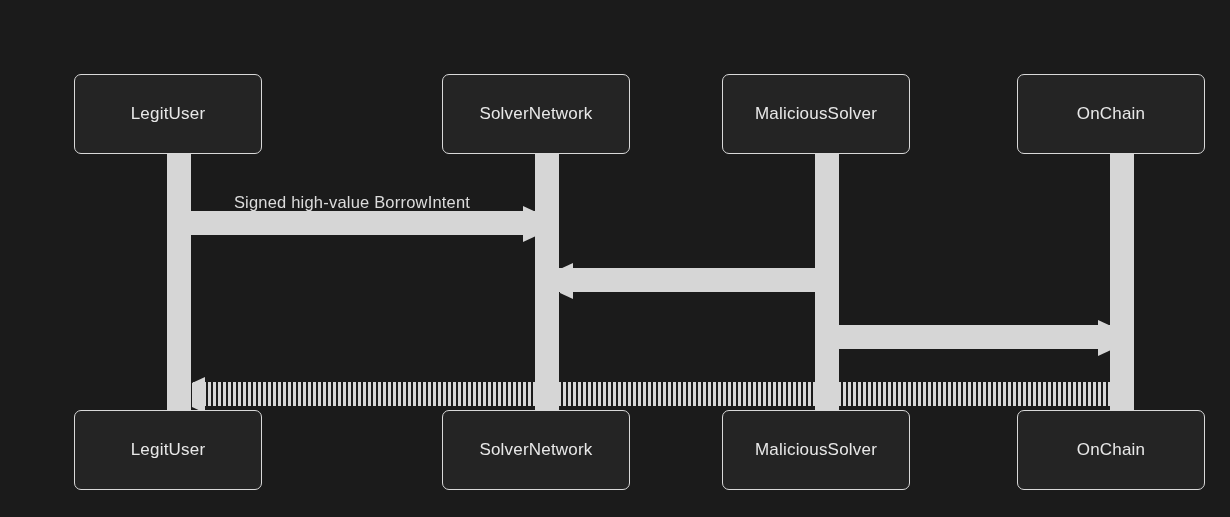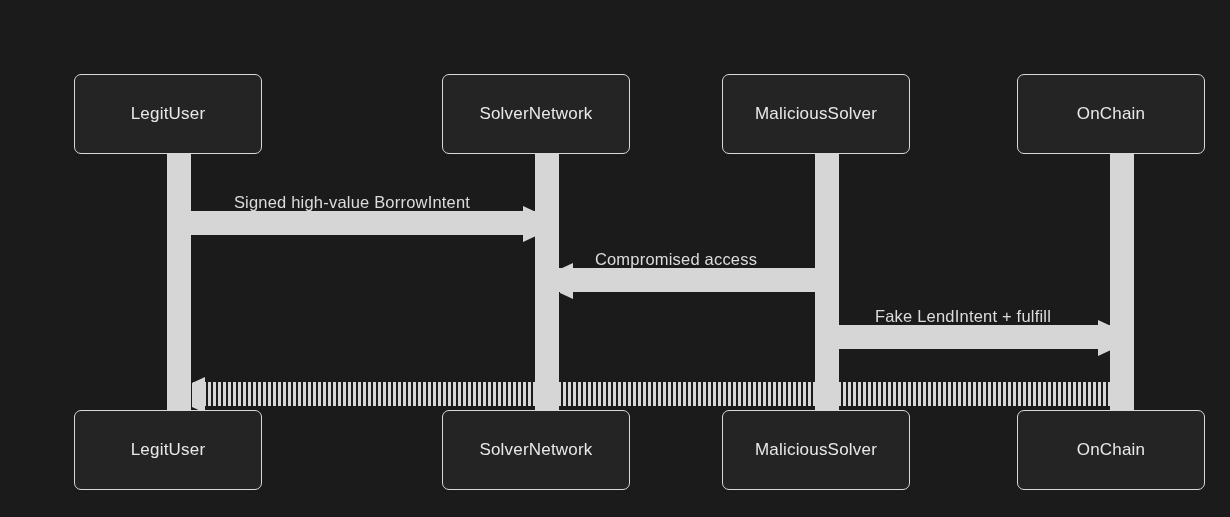--- a/index.html
+++ b/index.html
@@ -104,24 +104,22 @@
     <span class="actor-label">MaliciousSolver</span>
   </div>
   <div class="actor" style="left:993px;top:386px">
     <span class="actor-label">OnChain</span>
   </div>
 
   <div class="msg-label" style="left:328px;top:157px">Signed high-value BorrowIntent</div>
   <div class="msg-line" style="left:144px;top:187px;width:368px"></div>
   <div class="arrowhead right" style="left:499px;top:182px"></div>
 
-  <div class="msg-label" style="left:652px;top:214px">Compromised access</div>
   <div class="msg-line" style="left:512px;top:244px;width:280px"></div>
   <div class="arrowhead left" style="left:512px;top:239px"></div>
 
-  <div class="msg-label" style="left:939px;top:271px">Fake LendIntent + fulfill</div>
   <div class="msg-line" style="left:792px;top:301px;width:295px"></div>
   <div class="arrowhead right" style="left:1074px;top:296px"></div>
 
   <div class="msg-line dotted" style="left:144px;top:358px;width:943px"></div>
   <div class="arrowhead left" style="left:144px;top:353px"></div>
 
 </div>
 
 </body></html>

